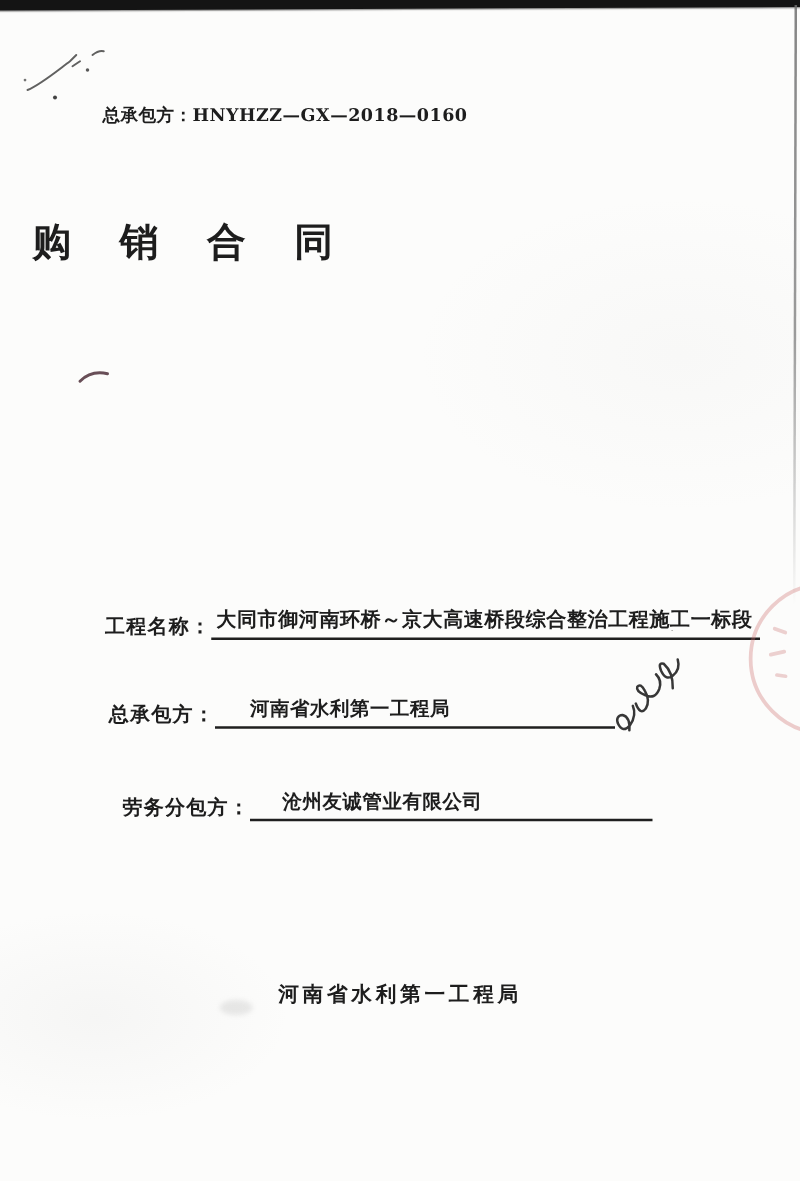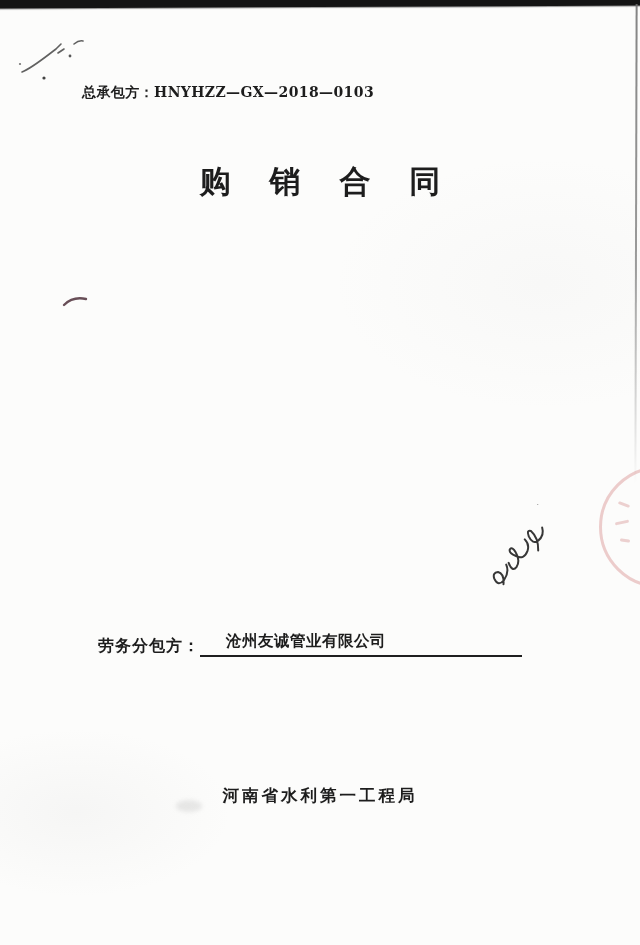--- a/index.html
+++ b/index.html
@@ -24,22 +24,22 @@
     opacity:0.85;transform:rotate(0.15deg);
   }
   .scribble{position:absolute;left:8px;top:28px;}
   .tick-mark{position:absolute;left:60px;top:292px;}
   .contract-no{
     position:absolute;left:82px;top:84px;
     font-size:14px;font-weight:bold;letter-spacing:0.4px;white-space:nowrap;
   }
   .contract-no .num{font-family:"DejaVu Serif","Liberation Serif",serif;}
   .doc-title{
-    position:absolute;left:0;right:0;top:161px;margin:0;
-    text-align:center;font-size:31px;font-weight:600;
+    position:absolute;left:0;right:0;top:161px;margin:12px;
+    text-align:left;font-size:31px;font-weight:600;
     letter-spacing:14px;text-indent:14px;white-space:nowrap;
   }
   .field{position:absolute;font-weight:bold;white-space:nowrap;}
   .field .flabel{font-size:16px;letter-spacing:1px;}
   .field .fvalue{
     display:inline-block;border-bottom:2px solid #1f1f1f;
     vertical-align:bottom;
   }
   .f-project{left:84px;top:486px;}
   .f-project .fvalue{font-size:16px;letter-spacing:0.5px;padding:0 6px 3px 4px;}
@@ -78,30 +78,36 @@
 
   <svg class="scribble" width="100" height="62" viewBox="0 0 100 62">
     <path d="M14,44 C24,40 36,30 48,21 l5,-5 m-3,9 l6,-4" fill="none" stroke="#3a3a3a" stroke-width="1.6" stroke-linecap="round" opacity="0.8"></path>
     <path d="M66,16 q5,-4 9,-3" fill="none" stroke="#3a3a3a" stroke-width="1.6" stroke-linecap="round" opacity="0.8"></path>
     <circle cx="62" cy="28" r="1.4" fill="#3a3a3a" opacity="0.85"></circle>
     <circle cx="36" cy="50" r="1.6" fill="#2d2d2d" opacity="0.9"></circle>
     <circle cx="12" cy="36" r="1.1" fill="#3a3a3a" opacity="0.7"></circle>
   </svg>
 
   <div class="contract-no">
-    <span>总承包方：</span><span class="num">HNYHZZ—GX—2018—0103</span>
+    <span>总承包方：</span><span class="num">HNYHZZ—GX—2018—0160</span>
   </div>
 
   <h1 class="doc-title">购 销 合 同</h1>
 
   <svg class="tick-mark" width="32" height="20" viewBox="0 0 32 20">
     <path d="M4,13 C10,7 17,5 26,7" fill="none" stroke="#4d2f3a" stroke-width="2.4" stroke-linecap="round" opacity="0.85"></path>
   </svg>
 
+  <div class="field f-project">
+    <span class="flabel">工程名称：</span><span class="fvalue">大同市御河南环桥～京大高速桥段综合整治工程施工一标段</span>
+  </div>
 
+  <div class="field f-contractor">
+    <span class="flabel">总承包方：</span><span class="fvalue">河南省水利第一工程局</span>
+  </div>
 
   <div class="field f-subcontractor">
     <span class="flabel">劳务分包方：</span><span class="fvalue">沧州友诚管业有限公司</span>
   </div>
 
   <svg class="handwriting" width="116" height="86" viewBox="0 0 116 86">
     <g transform="rotate(-37 58 43)" fill="none" stroke="#222" stroke-width="2" stroke-linecap="round" stroke-linejoin="round" opacity="0.9">
       <path d="M16,58 q7,-8 3,-13 q-5,-3 -7,3 q-2,9 7,7 q9,-3 11,-11"></path>
       <path d="M33,44 q-3,10 4,8 q7,-3 8,-12 q1,-7 -3,-6 q-3,2 1,9 q4,8 12,3 q6,-4 5,-11"></path>
       <path d="M64,52 q8,-10 6,-20 q-3,-4 -5,3 q-2,9 5,9 q8,0 11,-8"></path>

